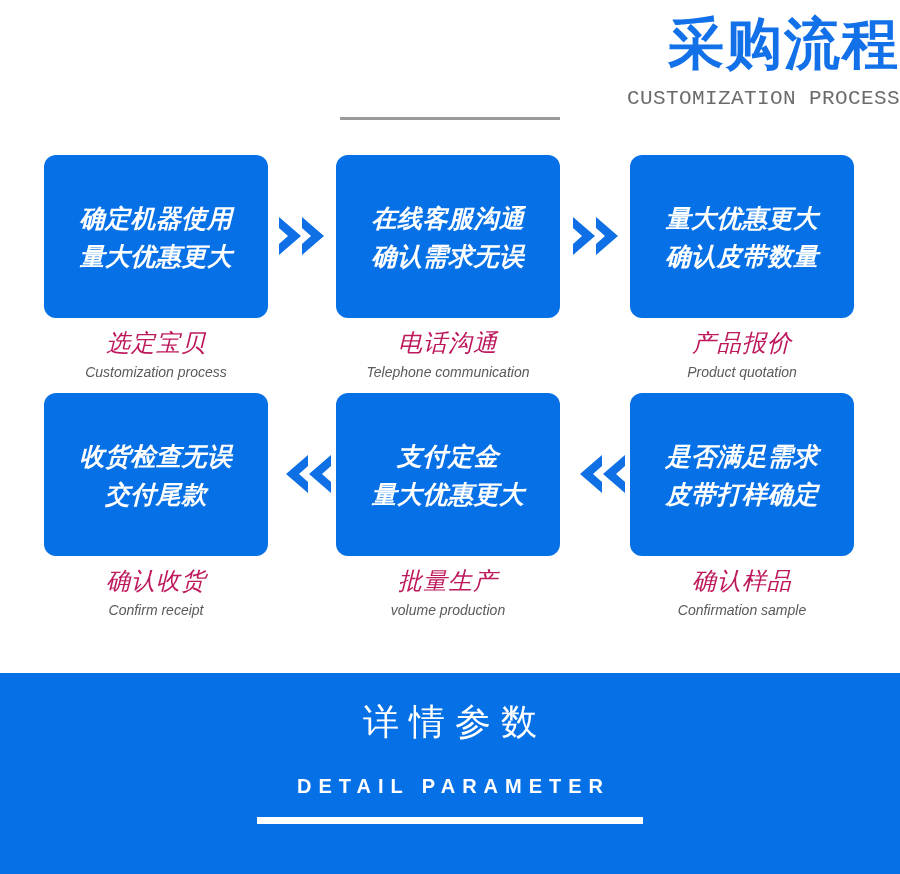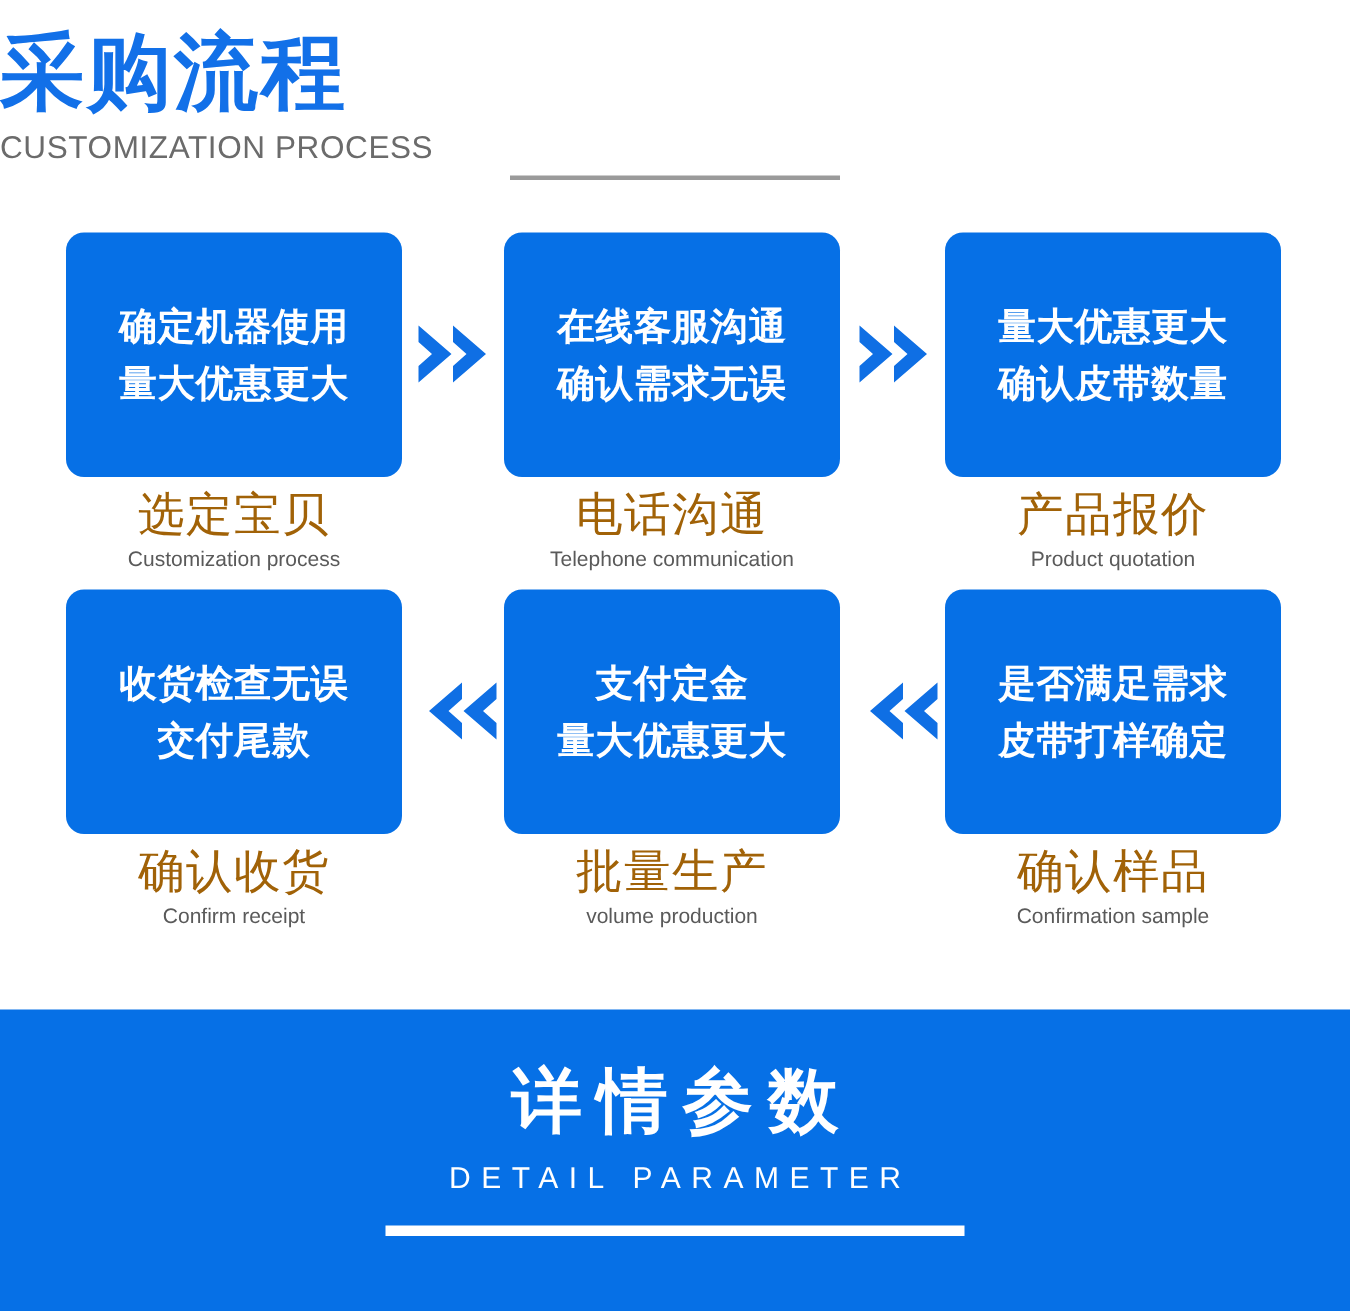--- a/index.html
+++ b/index.html
@@ -17,21 +17,22 @@
     -webkit-font-smoothing: antialiased;
   }
 
   
   .header {
     position: absolute;
     left: 0;
     top: 0;
     width: 900px;
     height: 132px;
-    text-align: left;
+    text-align: right;
+    font-family: Liberation Mono, monospace;
   }
   .header-title-cn {
     position: absolute;
     left: 0;
     top: 14px;
     width: 900px;
     font-size: 56px;
     font-weight: bold;
     letter-spacing: 2px;
     color: #1270E8;
@@ -57,20 +58,21 @@
     background: #9a9a9a;
   }
 
   
   .flow {
     position: absolute;
     left: 0;
     top: 140px;
     width: 900px;
     height: 510px;
+    font-style: italic;
   }
   .flow-row {
     position: absolute;
     left: 0;
     width: 900px;
     height: 245px;
   }
   .flow-row.row-1 { top: 15px; }
   .flow-row.row-2 { top: 253px; }
 
@@ -103,22 +105,22 @@
     letter-spacing: 0.5px;
     white-space: nowrap;
   }
 
   .flow-caption {
     width: 224px;
     text-align: center;
     padding-top: 8px;
   }
   .caption-cn {
-    color: #a16207;
-    font-size: 31px;
+    color: #be185d;
+    font-size: 24px;
     line-height: 34px;
     letter-spacing: 1px;
     white-space: nowrap;
   }
   .caption-en {
     color: #5a5a5a;
     font-size: 14px;
     line-height: 20px;
     padding-top: 2px;
     white-space: nowrap;
@@ -141,37 +143,37 @@
     left: 0;
     top: 673px;
     width: 900px;
     height: 201px;
     background: #0670E6;
     text-align: center;
   }
   .banner-title-cn {
     position: absolute;
     left: 0;
-    top: 28px;
+    top: 16px;
     width: 900px;
     color: #ffffff;
-    font-size: 47px;
-    font-weight: bold;
+    font-size: 36px;
+    font-weight: normal;
     letter-spacing: 10px;
     text-indent: 10px;
     line-height: 66px;
   }
   .banner-title-en {
     position: absolute;
     left: 0;
     top: 100px;
     width: 900px;
     color: #ffffff;
     font-size: 20px;
-    font-weight: normal;
+    font-weight: bold;
     letter-spacing: 7px;
     text-indent: 7px;
     line-height: 26px;
   }
   .banner-rule {
     position: absolute;
     left: 257px;
     top: 144px;
     width: 386px;
     height: 7px;

